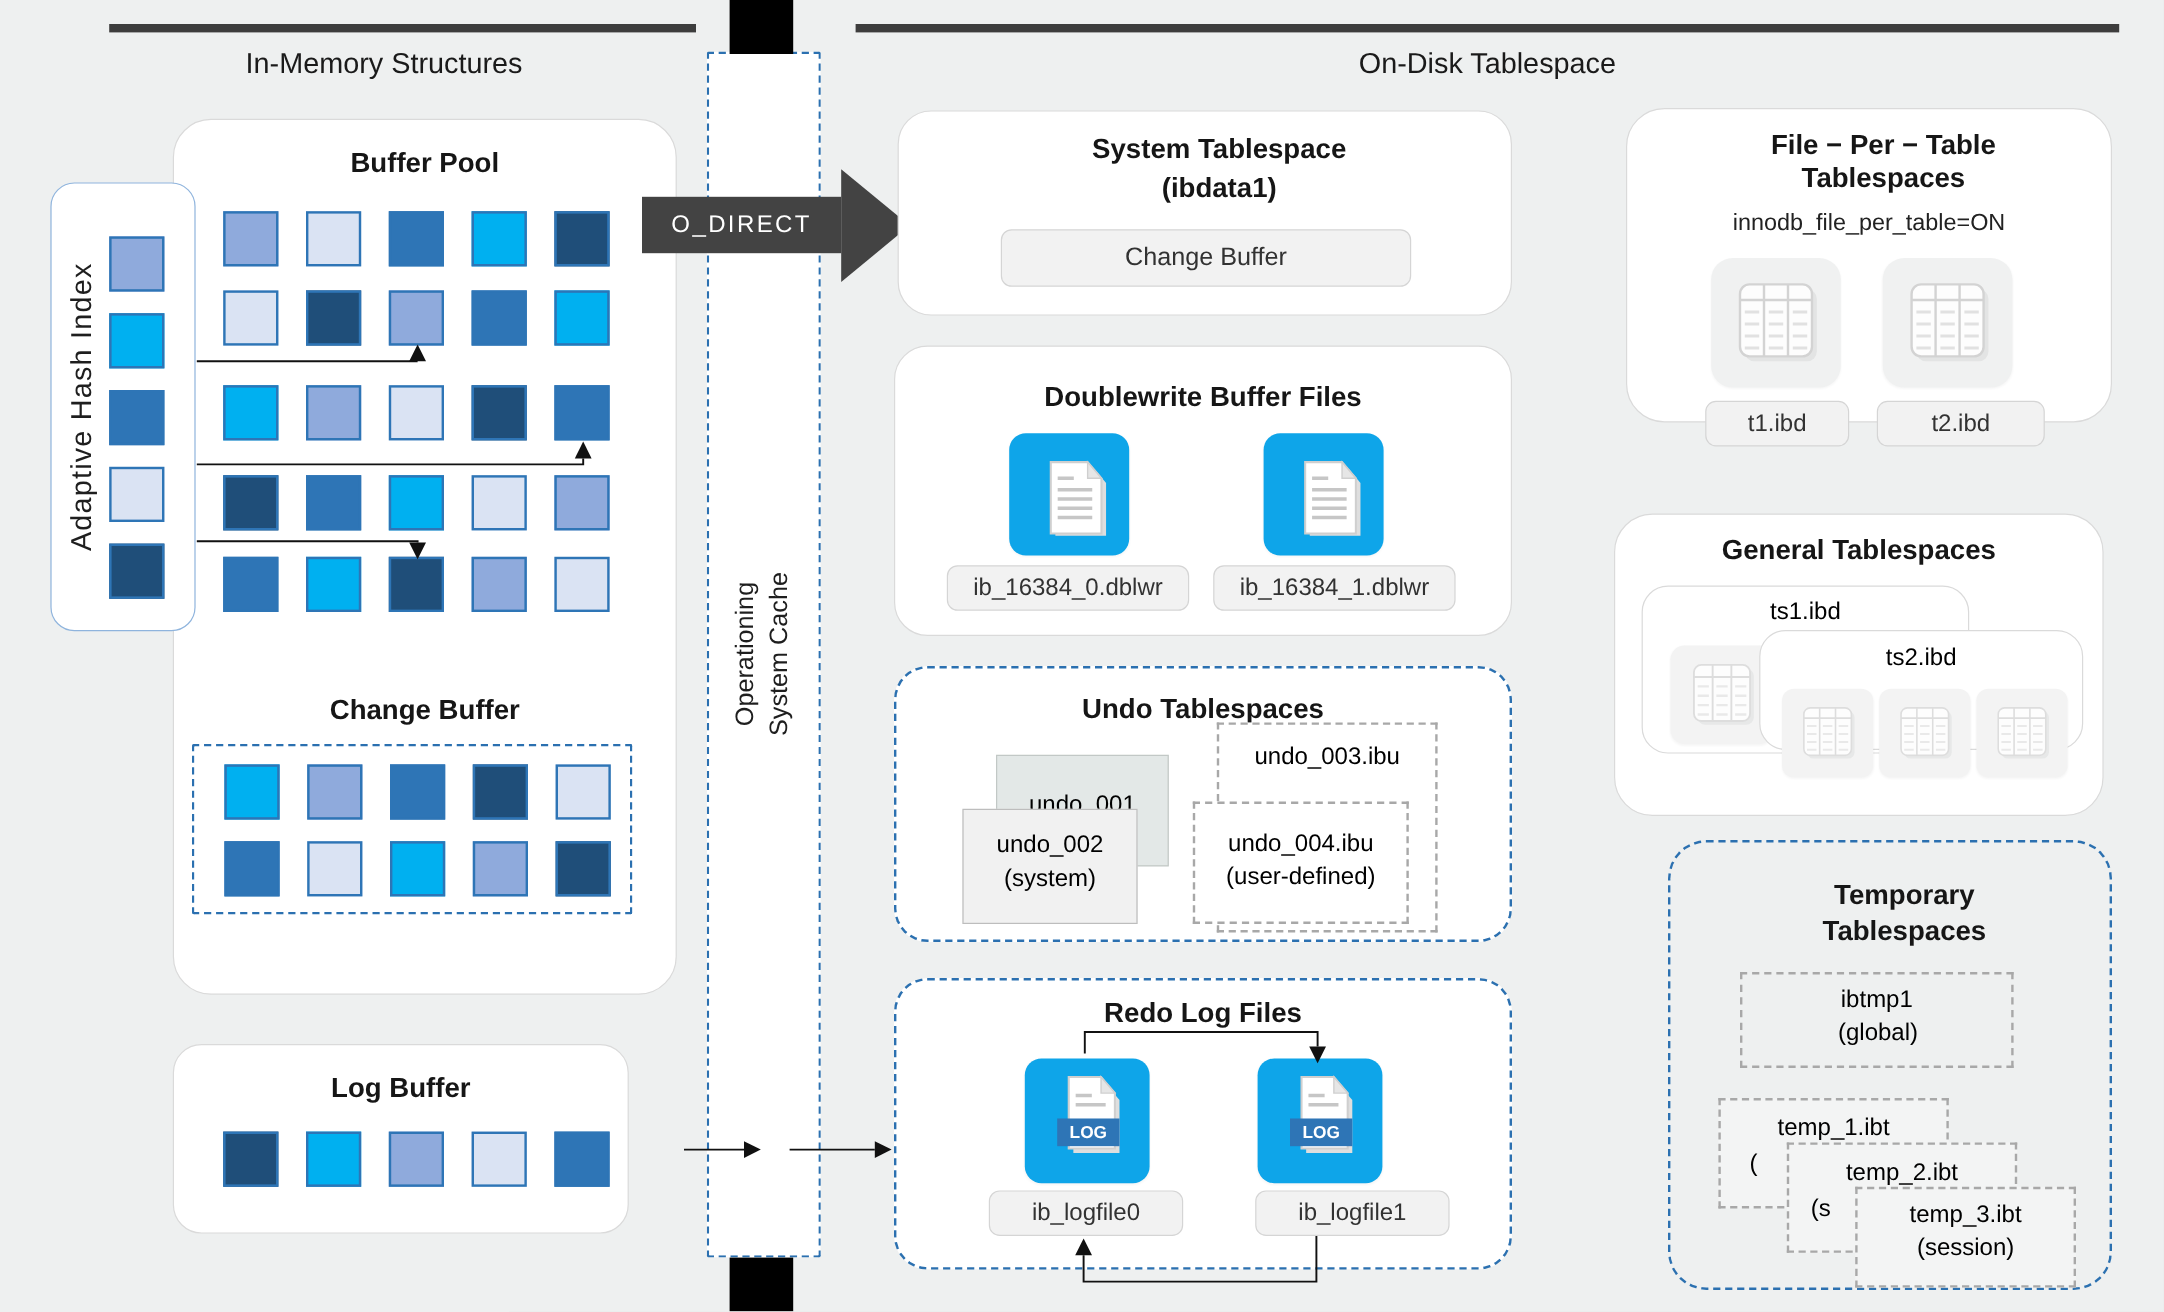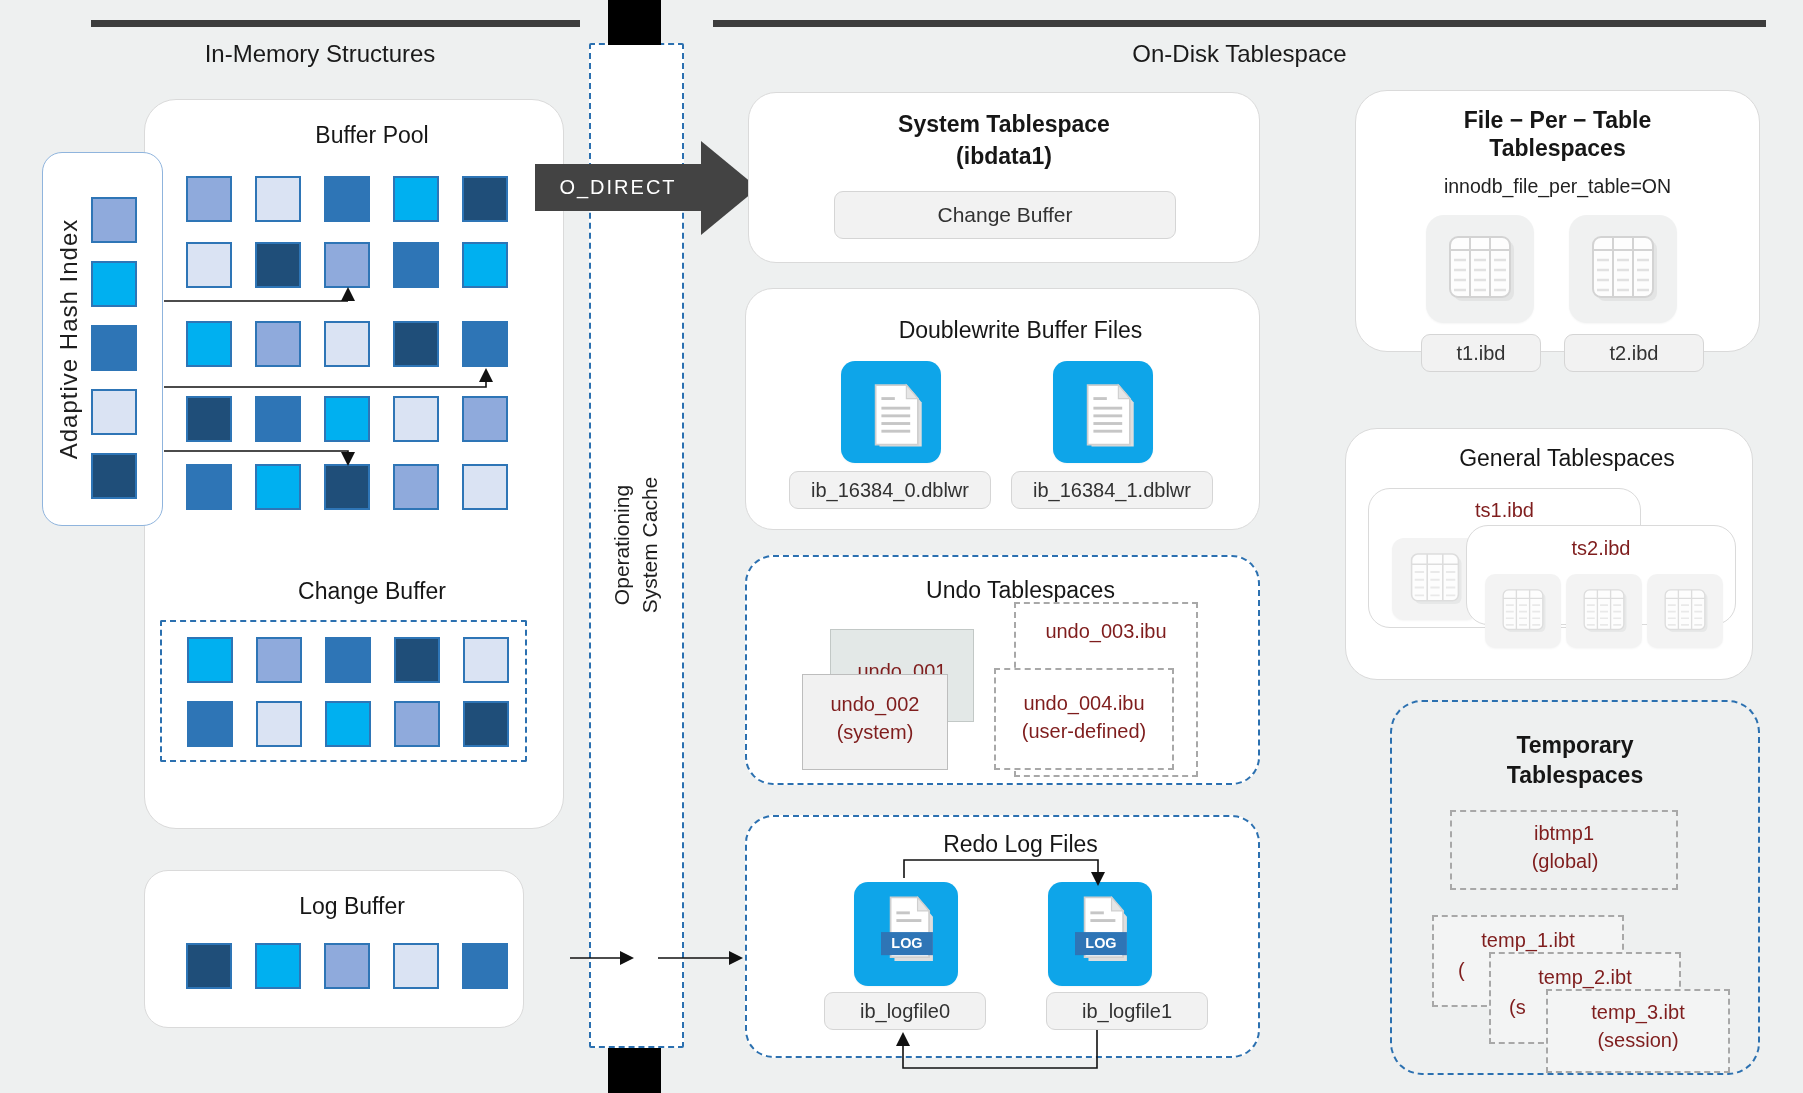--- a/index.html
+++ b/index.html
@@ -7,24 +7,24 @@
   .abs{position:absolute;}
   .bar{position:absolute;height:7px;background:#3d3d3d;}
   .hdr{position:absolute;font-size:24px;font-weight:500;color:#1a1a1a;text-align:center;}
   .box{position:absolute;background:#ffffff;border:1.5px solid #dadada;border-radius:28px;box-sizing:border-box;}
   .dashed-blue{position:absolute;background:#ffffff;border:2.5px dashed #2b70b0;border-radius:28px;box-sizing:border-box;}
   .dashed-blue.sharp{border-radius:2px;}
   .dashed-gray{position:absolute;border:2px dashed #a8a8a8;box-sizing:border-box;}
   .pill{position:absolute;background:#f2f2f2;border:1.5px solid #d5d5d5;border-radius:9px;display:flex;align-items:center;justify-content:center;font-size:20px;color:#323232;box-sizing:border-box;}
   .card{position:absolute;background:#0ea5e9;border-radius:14px;display:flex;align-items:center;justify-content:center;box-shadow:0 1px 2px rgba(0,0,0,0.04);}
   .t{position:absolute;color:#161616;font-size:23px;text-align:center;}
-  .t6{font-weight:400;padding-left:18px;}
-  .t7{font-weight:700;}
+  .t6{font-weight:700;}
+  .t7{font-weight:700;padding-left:12px;}
   .small{font-size:19.5px;font-weight:400;color:#222;}
-  .lbl{position:absolute;font-size:20px;color:#7f1d1d;text-align:center;}
+  .lbl{position:absolute;font-size:20px;color:#000000;text-align:center;}
   .row{position:absolute;display:flex;gap:23px;}
   .col{position:absolute;display:flex;flex-direction:column;gap:18px;}
   .sq{width:46px;height:46px;border:2.5px solid #2e75b6;box-sizing:border-box;}
   .vtext{position:absolute;white-space:nowrap;transform:translate(-50%,-50%) rotate(-90deg);text-align:center;color:#1e1e1e;}
   .odirect-body{position:absolute;left:535px;top:164px;width:166px;height:47px;background:#434343;color:#fff;font-size:20px;letter-spacing:2px;display:flex;align-items:center;justify-content:center;}
   .odirect-head{position:absolute;left:701px;top:141px;width:0;height:0;border-top:47px solid transparent;border-bottom:47px solid transparent;border-left:57px solid #434343;}
   .blackbar{position:absolute;left:608px;width:53px;height:45px;background:#000;}
   svg.overlay{position:absolute;left:0;top:0;pointer-events:none;}
 </style>
 </head>

